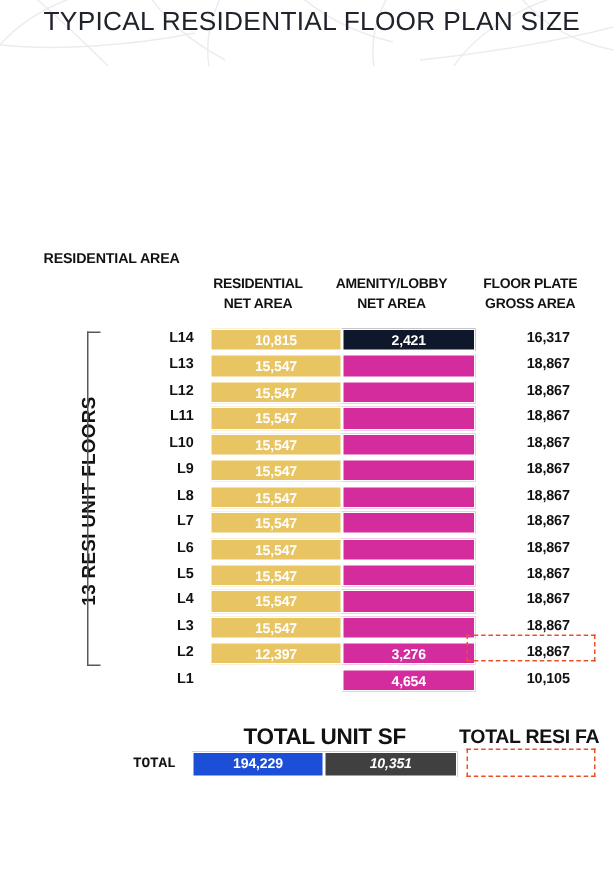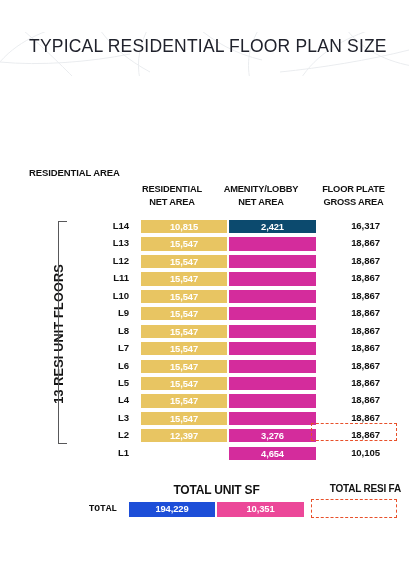--- a/index.html
+++ b/index.html
@@ -15,21 +15,20 @@
     overflow: hidden;
     position: relative;
   }
 
   
   #title-band {
     position: absolute;
     left: 0; top: 0;
     width: 409px; height: 44px;
     overflow: hidden;
-    margin-top: 32px;
   }
   #watermark {
     position: absolute;
     left: 0; top: 0;
     width: 409px; height: 44px;
     opacity: 0.55;
     pointer-events: none;
   }
   #page-title {
     position: absolute;
@@ -179,31 +178,31 @@
     width: 86px;
     height: 19px;
   }
 
   
   #total-unit-head {
     position: absolute;
     left: 128px; top: 483px;
     width: 177px;
     text-align: center;
-    font-size: 12px;
+    font-size: 15px;
     font-weight: bold;
     color: #121212;
     letter-spacing: -0.2px;
   }
   #total-resi-head {
     position: absolute;
     left: 306px; top: 483px;
     width: 95px;
-    text-align: right;
-    font-size: 10px;
+    text-align: left;
+    font-size: 13px;
     font-weight: bold;
     color: #121212;
     letter-spacing: -0.2px;
   }
   #total-row {
     position: absolute;
     left: 0; top: 500px;
     width: 409px;
     height: 18px;
   }
@@ -252,21 +251,21 @@
   </div>
 
   <div id="group-label">13 RESI UNIT FLOORS</div>
 
   <div id="bracket" style="border-left-color: rgb(88, 88, 90); border-top-color: rgb(88, 88, 90); border-bottom-color: rgb(88, 88, 90);"></div>
 
   <div id="rows">
       <div class="row">
         <div class="floor-label">L14</div>
         <div class="bar resi" style="background: rgb(232, 197, 98);">10,815</div>
-        <div class="bar amen" style="background: #0c4a6e;">2,421</div>
+        <div class="bar amen" style="background: #0f172a;">2,421</div>
         <div class="plate">16,317</div>
       </div>
       <div class="row">
         <div class="floor-label">L13</div>
         <div class="bar resi" style="background: rgb(232, 197, 98);">15,547</div>
         <div class="bar amen" style="background: rgb(212, 44, 156);"></div>
         <div class="plate">18,867</div>
       </div>
       <div class="row">
         <div class="floor-label">L12</div>
@@ -343,18 +342,18 @@
     </div>
 
   <div class="dash-box" id="dash-l3" style="border-color: rgb(232, 80, 42);"></div>
 
   <div id="total-unit-head">TOTAL UNIT SF</div>
   <div id="total-resi-head">TOTAL RESI FA</div>
 
   <div id="total-row">
     <div class="floor-label">TOTAL</div>
     <div class="bar resi" style="background: #1d4ed8;">194,229</div>
-    <div class="bar amen" style="background: #ec4899;">10,351</div>
+    <div class="bar amen" style="background: #404040; font-style: italic;">10,351</div>
   </div>
 
   <div class="dash-box" id="dash-total" style="border-color: rgb(232, 80, 42);"></div>
 
 </div>
 
 </body></html>

